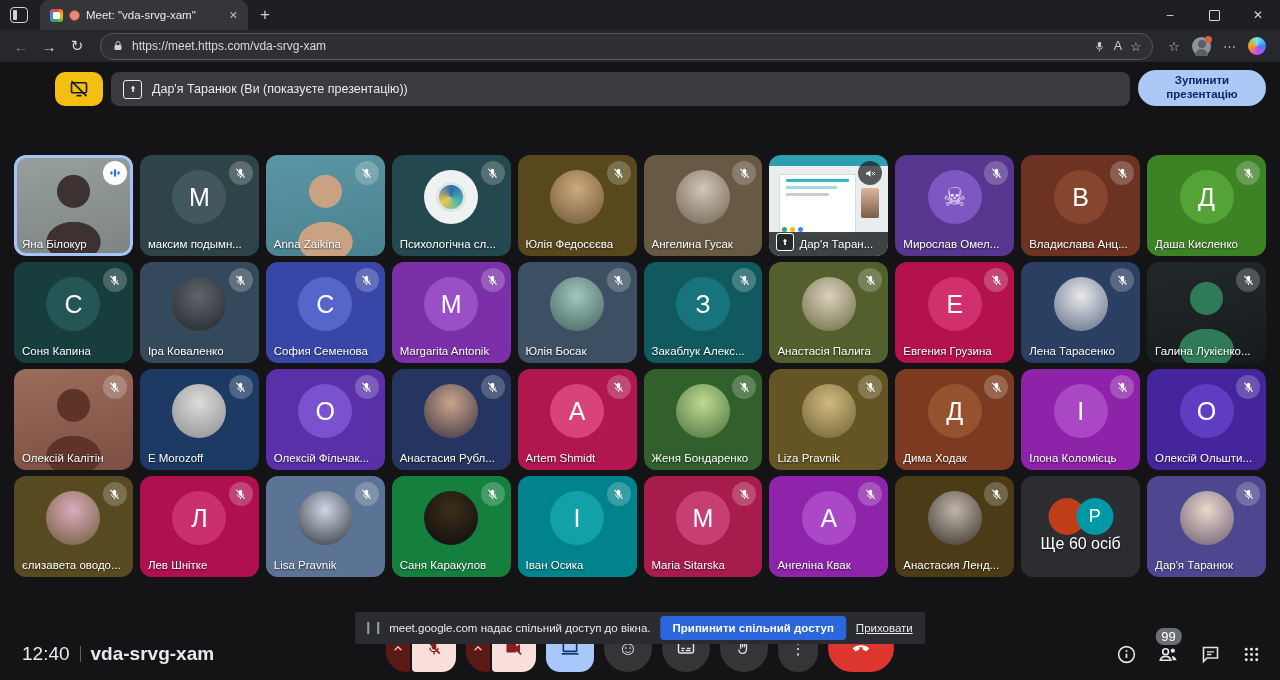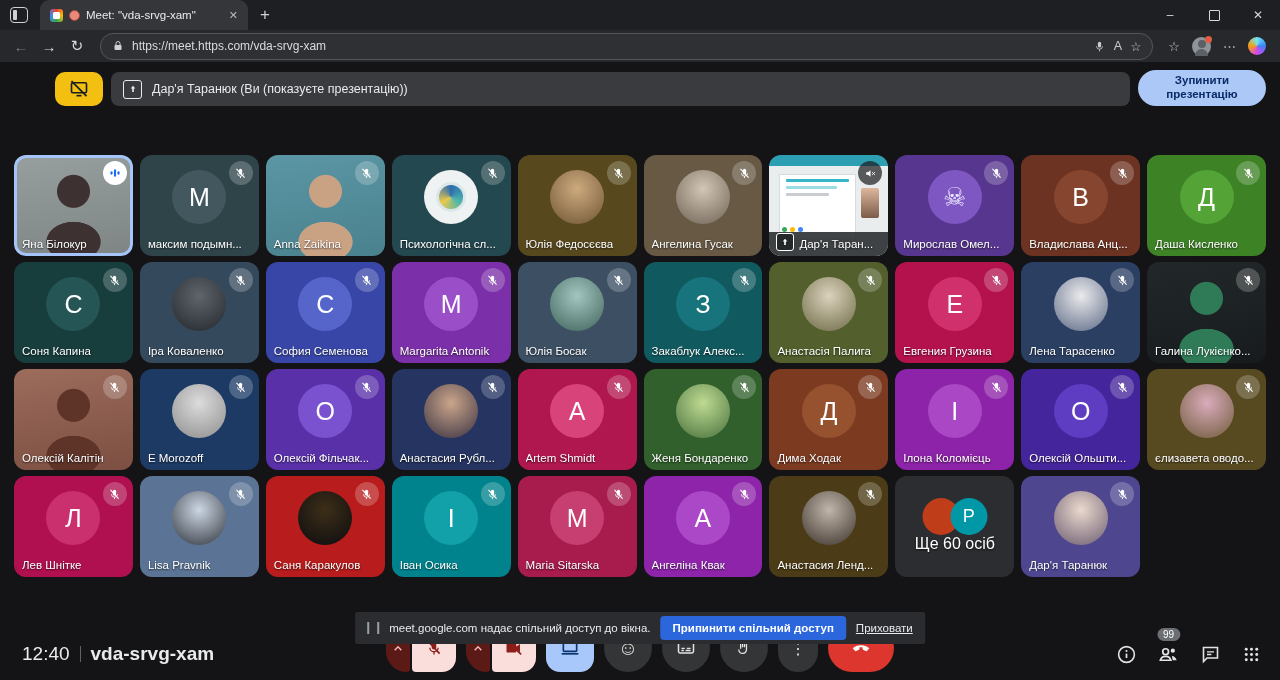--- a/index.html
+++ b/index.html
@@ -98,21 +98,21 @@
   .seg-dd{width:24px;height:48px;background:#5c1a16;border-radius:24px 4px 4px 24px;display:flex;align-items:center;justify-content:center;}
   .seg-main{width:44px;height:48px;background:#f9dedc;border-radius:4px 14px 14px 4px;display:flex;align-items:center;justify-content:center;}
   .cbtn{border:none;width:48px;height:48px;border-radius:50%;display:flex;align-items:center;justify-content:center;padding:0;}
   .cbtn.blue{background:#a8c7fa;border-radius:14px;}
   .cbtn.gray{background:#333537;color:#e3e3e3;font-size:20px;}
   .cbtn.small{width:40px;height:48px;border-radius:20px;background:#333537;color:#e3e3e3;font-size:16px;}
   .cbtn.end{width:66px;height:48px;border-radius:24px;background:#dc362e;}
   .rightbar{position:absolute;right:18px;bottom:14px;display:flex;align-items:center;gap:20px;}
   .ricon{position:relative;display:flex;align-items:center;justify-content:center;}
   .badge99{position:absolute;top:-15px;left:50%;transform:translateX(-50%);background:#6b6f73;color:#fff;
-           font-size:10px;padding:1px 6px;border-radius:8px;}
+           font-size:13px;padding:1px 6px;border-radius:8px;}
 </style>
 </head>
 <body>
 
 <div class="win">
 
   <div class="tabstrip">
     <span class="wsicon"></span>
     <div class="tab">
       <span class="meetlogo"></span>
@@ -548,20 +548,34 @@
     <span class="ind micoff">
             <svg viewBox="0 0 24 24" width="13" height="13">
               <rect x="9" y="3" width="6" height="11" rx="3" fill="#fff"></rect>
               <path d="M6.5 11.5a5.5 5.5 0 0 0 11 0M12 17v3.5" stroke="#fff" stroke-width="1.6" fill="none"></path>
               <path d="M4.5 3.5l15 16" stroke="#fff" stroke-width="2"></path>
             </svg>
           </span>
 
     <span class="pname">Женя Бондаренко</span>
   </div>
+        <div class="tile" style="background: rgb(101, 85, 36);">
+
+    <div class="avatar" style="background: radial-gradient(circle at 50% 35%, rgb(208, 186, 125), rgb(111, 98, 54));"></div>
+
+    <span class="ind micoff">
+            <svg viewBox="0 0 24 24" width="13" height="13">
+              <rect x="9" y="3" width="6" height="11" rx="3" fill="#fff"></rect>
+              <path d="M6.5 11.5a5.5 5.5 0 0 0 11 0M12 17v3.5" stroke="#fff" stroke-width="1.6" fill="none"></path>
+              <path d="M4.5 3.5l15 16" stroke="#fff" stroke-width="2"></path>
+            </svg>
+          </span>
+
+    <span class="pname">Liza Pravnik</span>
+  </div>
         <div class="tile" style="background: rgb(124, 58, 32);">
 
     <div class="avatar" style="background: rgb(150, 81, 47);">Д</div>
 
     <span class="ind micoff">
             <svg viewBox="0 0 24 24" width="13" height="13">
               <rect x="9" y="3" width="6" height="11" rx="3" fill="#fff"></rect>
               <path d="M6.5 11.5a5.5 5.5 0 0 0 11 0M12 17v3.5" stroke="#fff" stroke-width="1.6" fill="none"></path>
               <path d="M4.5 3.5l15 16" stroke="#fff" stroke-width="2"></path>
             </svg>
@@ -632,21 +646,21 @@
     <span class="ind micoff">
             <svg viewBox="0 0 24 24" width="13" height="13">
               <rect x="9" y="3" width="6" height="11" rx="3" fill="#fff"></rect>
               <path d="M6.5 11.5a5.5 5.5 0 0 0 11 0M12 17v3.5" stroke="#fff" stroke-width="1.6" fill="none"></path>
               <path d="M4.5 3.5l15 16" stroke="#fff" stroke-width="2"></path>
             </svg>
           </span>
 
     <span class="pname">Lisa Pravnik</span>
   </div>
-        <div class="tile" style="background: #b91c1c;">
+        <div class="tile" style="background: #15803d;">
 
     <div class="avatar" style="background: radial-gradient(circle at 50% 35%, rgb(61, 46, 24), rgb(12, 12, 16));"></div>
 
     <span class="ind micoff">
             <svg viewBox="0 0 24 24" width="13" height="13">
               <rect x="9" y="3" width="6" height="11" rx="3" fill="#fff"></rect>
               <path d="M6.5 11.5a5.5 5.5 0 0 0 11 0M12 17v3.5" stroke="#fff" stroke-width="1.6" fill="none"></path>
               <path d="M4.5 3.5l15 16" stroke="#fff" stroke-width="2"></path>
             </svg>
           </span>

